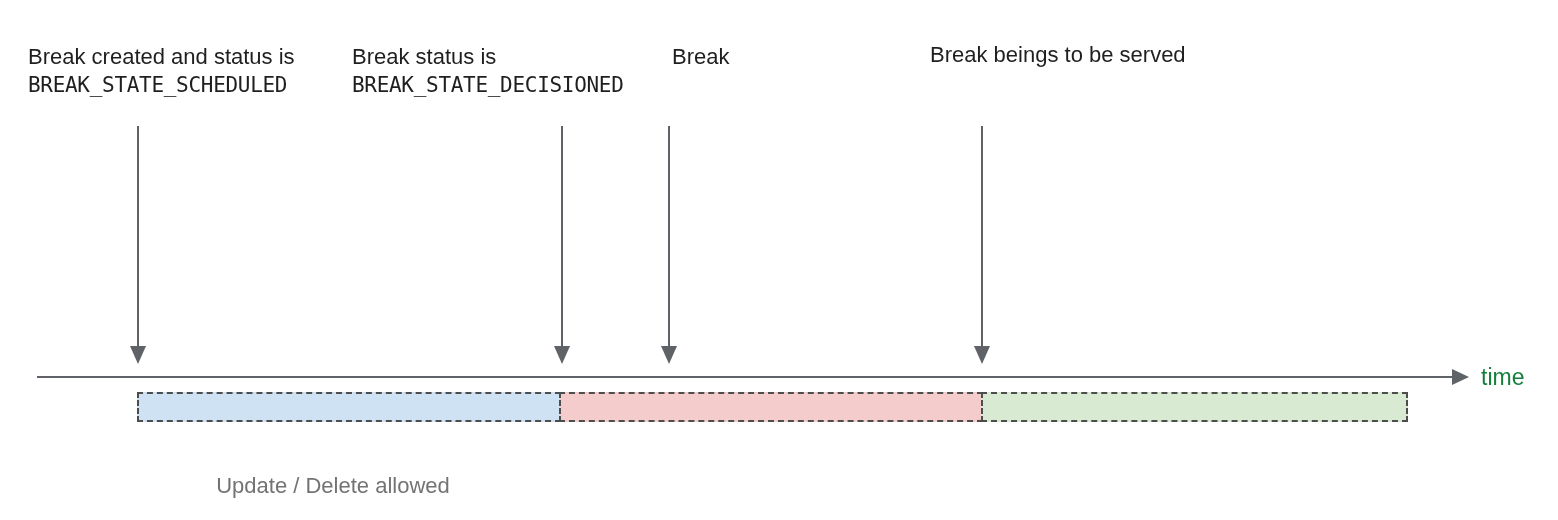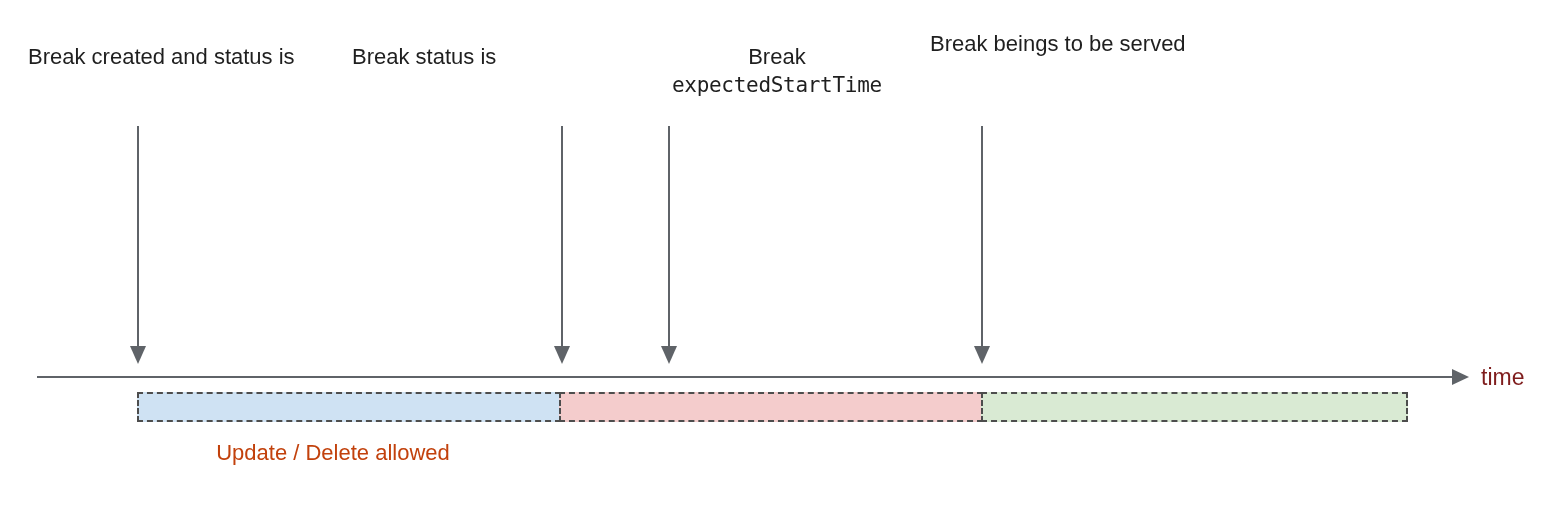--- a/index.html
+++ b/index.html
@@ -26,21 +26,21 @@
     white-space: nowrap;
   }
   .annotation .code {
     font-family: "DejaVu Sans Mono", monospace;
     font-size: 21px;
     letter-spacing: -0.3px;
   }
   #annotation-1 { left: 28px;  top: 42px; }
   #annotation-2 { left: 352px; top: 42px; }
   #annotation-3 { left: 672px; top: 42px; text-align: center; }
-  #annotation-4 { left: 930px; top: 29px; }
+  #annotation-4 { left: 930px; top: 40px; }
 
   
   .v-arrow {
     position: absolute;
     top: 126px;
     width: 16px;
     height: 238px;
     display: flex;
     flex-direction: column;
     align-items: center;
@@ -77,67 +77,68 @@
     width: 0; height: 0;
     border-top: 8px solid transparent;
     border-bottom: 8px solid transparent;
     border-left: 17px solid #5f6368;
   }
   .axis-label {
     position: absolute;
     left: 1481px;
     top: 364px;
     font-size: 23px;
-    color: #7f1d1d;
+    color: #15803d;
   }
 
   
   #segments-bar {
     position: absolute;
     left: 137px;
     top: 392px;
     display: flex;
   }
   .segment {
     height: 30px;
     border: 2px dashed #4d4d4d;
   }
   #segment-1 { width: 424px; }
   #segment-2 { width: 424px; margin-left: -2px; }
   #segment-3 { width: 427px; margin-left: -2px; }
 
   
   .segment-label {
     position: absolute;
-    top: 440px;
+    top: 473px;
     transform: translateX(-50%);
     font-size: 22px;
-    color: #c2410c;
+    color: #737373;
     white-space: nowrap;
   }
   #segment-label-1 { left: 333px; }
   #segment-label-2 { left: 777px; }
   #segment-label-3 { left: 1217px; }
 </style>
 </head>
 <body>
 
 <div id="stage">
 
   <div class="annotation" id="annotation-1">
     <div>Break created and status is</div>
+    <div class="code">BREAK_STATE_SCHEDULED</div>
   </div>
 
   <div class="annotation" id="annotation-2">
     <div>Break status is</div>
+    <div class="code">BREAK_STATE_DECISIONED</div>
   </div>
 
   <div class="annotation" id="annotation-3">
     <div>Break</div>
-    <div class="code">expectedStartTime</div>
   </div>
 
   <div class="annotation" id="annotation-4">
     <div>Break beings to be served</div>
   </div>
 
   <div class="v-arrow" id="arrow-1">
     <div class="shaft"></div>
     <div class="head-down"></div>
   </div>

